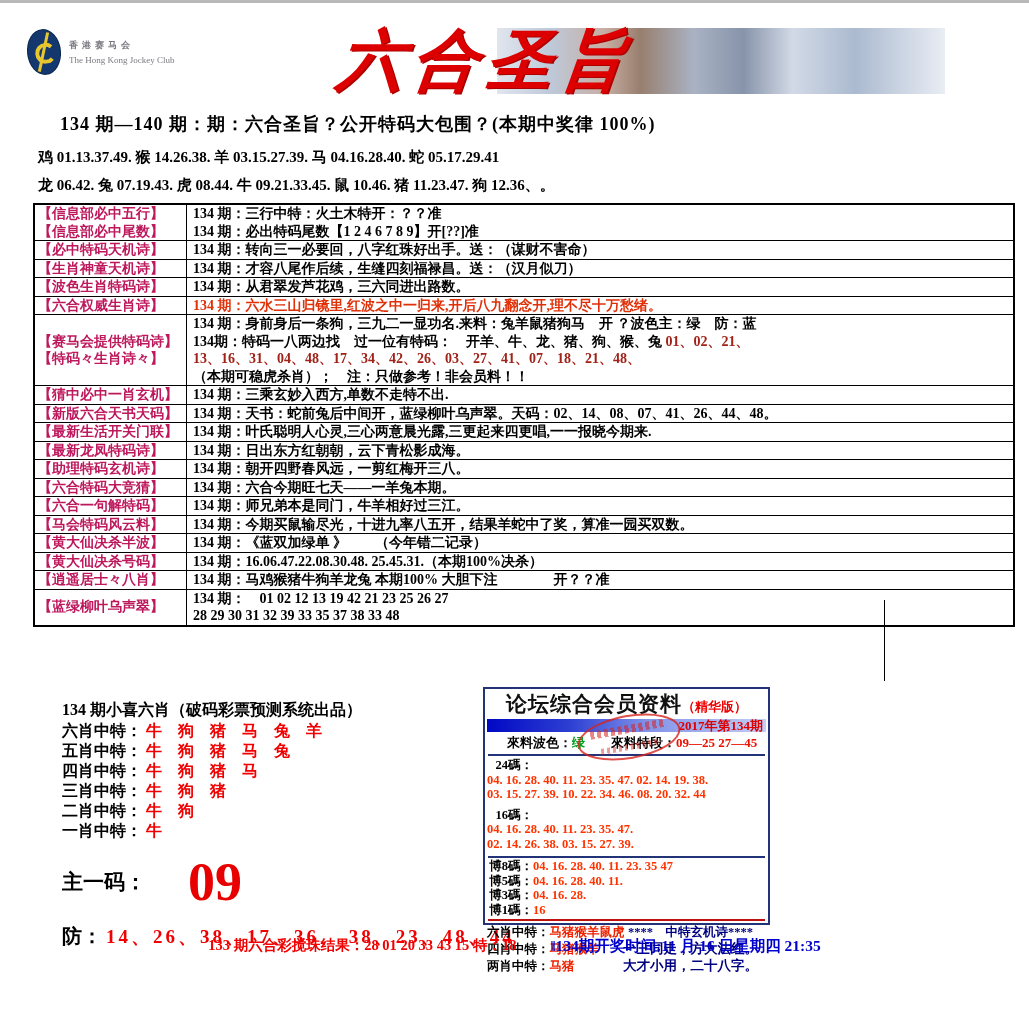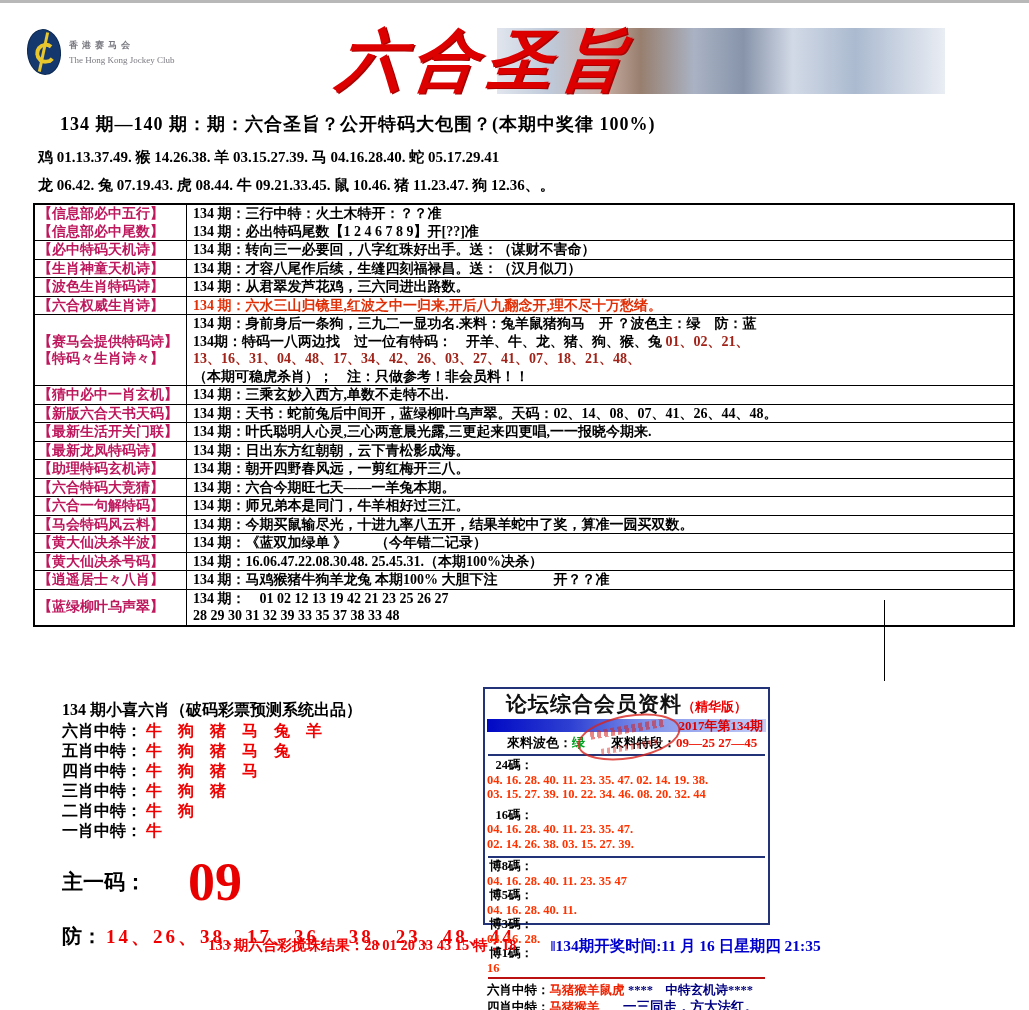--- a/index.html
+++ b/index.html
@@ -62,21 +62,21 @@
   .mp-period{position:absolute;right:3px;top:-2px;color:#dd0000;font-weight:bold;font-size:13px;white-space:nowrap;}
   .mp-bose-row{font-size:13px;font-weight:bold;padding:2px 4px 1px 22px;white-space:nowrap;}
   .green-text{color:#00a020;} .red-text{color:#ee1100;}
   .mp-gap{display:inline-block;width:26px;}
   .mp-sep{border-top:2px solid #223377;margin:1px 3px;}
   .mp-sep-red{border-top:2px solid #bb1111;margin:2px 3px 1px 3px;}
   .mp-code-row{display:flex;font-weight:bold;padding:1px 2px 0 2px;}
   .mp-code-label{width:46px;min-width:46px;text-align:right;color:#000;font-size:12.5px;line-height:14.5px;}
   .mp-code-lines{color:#ff3300;font-size:12.5px;line-height:14.5px;white-space:nowrap;}
   .mp-code-block{margin-bottom:5px;flex-direction:column;}
-  .mp-bo-row{display:flex;font-weight:bold;padding:0 2px;flex-direction:column;}
+  .mp-bo-row{display:flex;font-weight:bold;padding:0 2px;}
   .mp-bottom{display:flex;padding:2px 2px 0 2px;}
   .mp-zodiac{width:128px;min-width:128px;}
   .mp-zrow{font-size:12.5px;font-weight:bold;line-height:17px;white-space:nowrap;}
   .mp-zlabel{color:#000;} .mp-zvalue{color:#ee2200;}
   .mp-poem{flex:1;text-align:center;color:#000080;font-weight:bold;}
   .poem-title{font-size:12.5px;line-height:16px;}
   .poem-line{font-size:13.5px;line-height:17px;color:#000080;}
   .mp-stamp{position:absolute;left:92px;top:26px;width:100px;height:40px;border:2px solid rgba(215,35,30,.8);border-radius:50%;transform:rotate(-10deg);}
   .mp-stamp::before{content:"";position:absolute;left:12px;top:8px;right:12px;height:8px;background:repeating-linear-gradient(90deg,rgba(215,35,30,.55) 0 4px,transparent 4px 7px);}
   .mp-stamp::after{content:"";position:absolute;left:20px;bottom:7px;right:20px;height:6px;background:repeating-linear-gradient(90deg,rgba(215,35,30,.45) 0 3px,transparent 3px 6px);}

